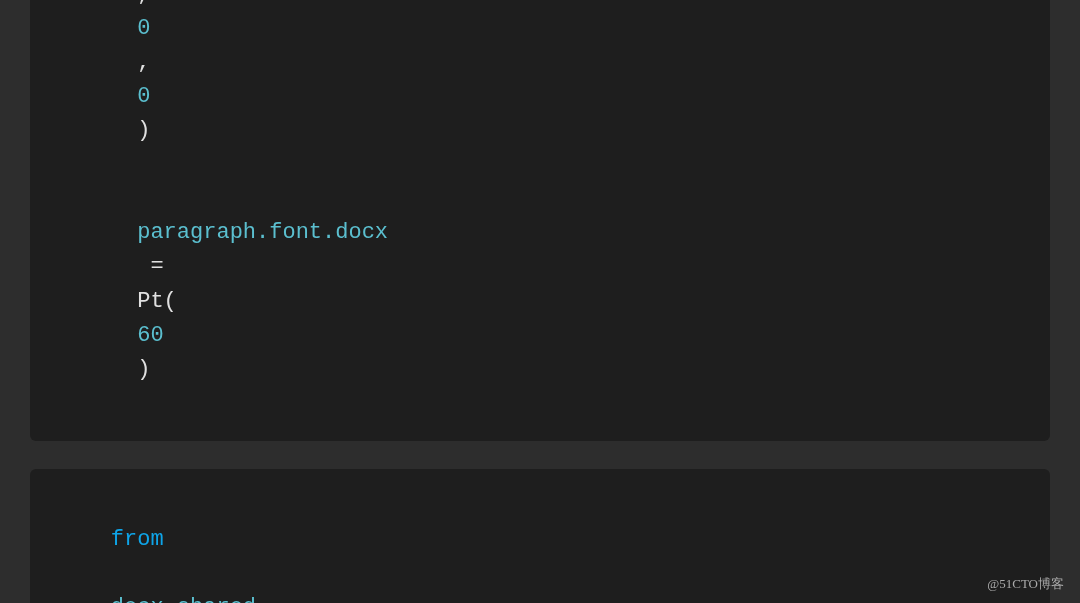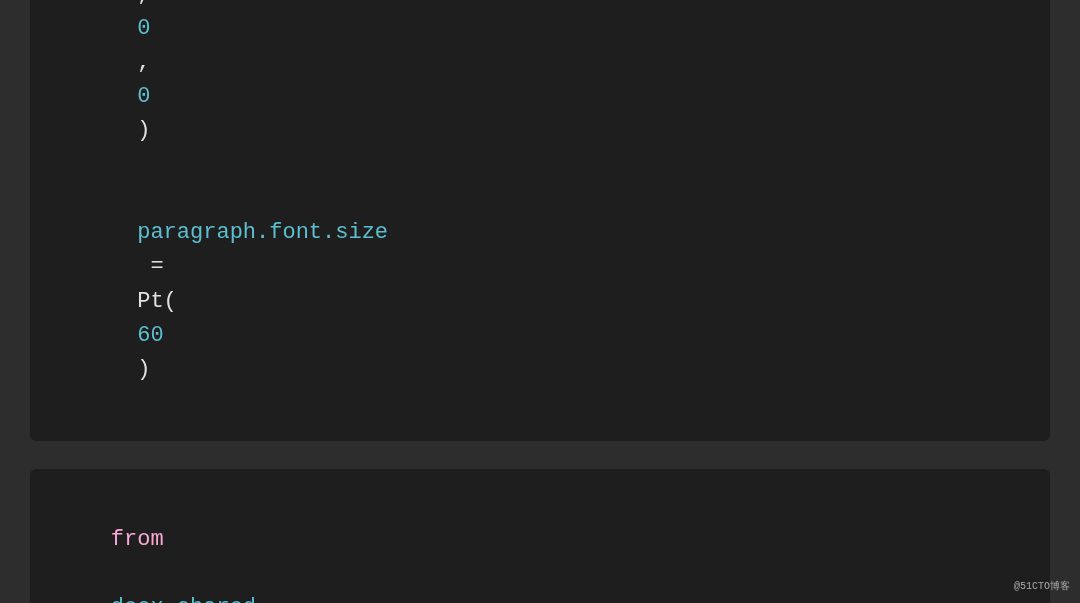--- a/index.html
+++ b/index.html
@@ -29,21 +29,21 @@
     }
 
     .code-line {
       font-size: 22px;
       line-height: 1.55;
       white-space: pre;
       position: relative;
     }
 
     .keyword {
-      color: #f9a8d4;
+      color: #0ea5e9;
       margin-top: 7px;
     }
 
     .module {
       color: #5bbfcf;
     }
 
     .classname {
       color: #e0e0e0;
     }
@@ -56,24 +56,24 @@
       color: #5bbfcf;
     }
 
     .lines-wrapper {
       position: relative;
     }
 
     .watermark {
       position: absolute;
       bottom: 10px;
-      right: 10px;
+      right: 16px;
       color: #aaaaaa;
-      font-size: 10px;
-      font-family: Liberation Mono, monospace;
+      font-size: 13px;
+      font-family: Liberation Serif, serif;
     }
   </style>
 </head>
 <body>
 
 <div class="code-block">
 
   <div class="lines-wrapper" style="position:relative;">
 
     <div class="code-line">
@@ -81,21 +81,21 @@
       
       
       
       <span class="normal">, </span>
       <span class="number">0</span>
       <span class="normal">, </span>
       <span class="number">0</span>
       <span class="classname">)</span>
     </div>
     <div class="code-line">
-      <span class="module">paragraph.font.size</span>
+      <span class="module">paragraph.font.docx</span>
       <span class="normal"> = </span>
       <span class="classname">Pt(</span>
       <span class="number">60</span>
       <span class="classname">)</span>
     </div>
   </div>
 </div>
 
 <div class="code-block">
   <div class="code-line">

